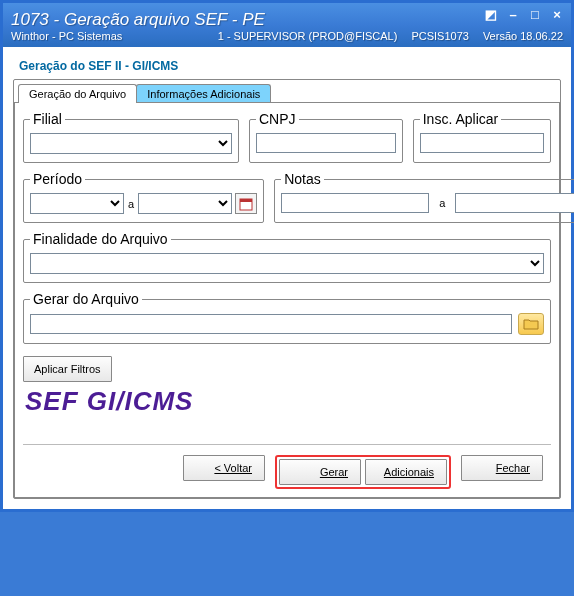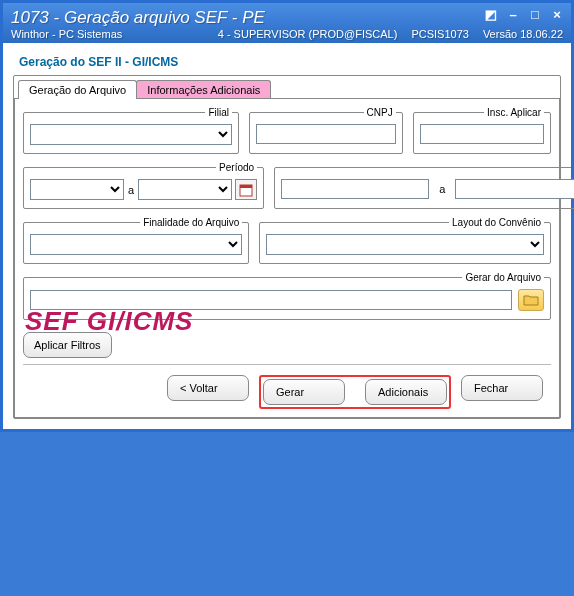--- a/index.html
+++ b/index.html
@@ -1,18 +1,18 @@
 <!DOCTYPE html>
 <html><head>
 <meta charset="utf-8">
 <style>
   * { box-sizing: border-box; font-family: Tahoma, Arial, sans-serif; }
   body { margin: 0; background: #3a7bd5; padding: 0; }
   .window {
-    width: 574px; height: 432px; margin: 0;
+    width: 574px; height: 512px; margin: 0;
     background: #ffffff; border: 3px solid #2a6dd0; position: relative;
     display: flex; flex-direction: column;
   }
   .titlebar {
     background: linear-gradient(to bottom, #4a8fe2 0%, #3a7bd5 50%, #2a6dc0 100%);
     color: #fff; padding: 4px 8px 2px 8px; height: 44px;
     display: flex; flex-direction: column; justify-content: center;
     position: relative;
   }
   .titlebar .title-main { font-size: 17px; font-style: italic; text-shadow: 1px 1px 1px rgba(0,0,0,0.3); }
@@ -30,60 +30,60 @@
     font-size: 12px; font-weight: bold; color: #0369a1; margin: 4px 0 6px 6px;
   }
   .panel-outer {
     flex: 1; border: 1px solid #888; border-radius: 2px; padding: 0;
     display: flex; flex-direction: column; position: relative;
   }
   .tabs {
     display: flex; margin-top: -1px; font-size: 11px; align-items: center;
   }
   .tab {
-    border: 1px solid #888; border-bottom: none; background: #f9a8d4;
+    border: 1px solid #888; border-bottom: none; background: #7dd3fc;
     padding: 3px 10px; border-top-left-radius: 3px; border-top-right-radius: 3px;
     margin-right: -1px;
   }
   .tab.active { background: #fff; position: relative; z-index: 2; }
   .tab-body {
     border: 1px solid #888; flex: 1; padding: 8px 8px 8px 8px;
     margin-top: -1px; background: #fff; position: relative;
     display: flex; flex-direction: column;
   }
   fieldset {
     border: 1px solid #888; border-radius: 2px; padding: 6px 6px 8px 6px;
     margin: 0; font-size: 11px;
   }
-  legend { font-size: 10px; padding: 0 3px; color: #000; text-align: right; }
+  legend { font-size: 14px; padding: 0 3px; color: #000; }
   .row { display: flex; gap: 10px; margin-bottom: 8px; }
   .row > * { }
   input[type="text"], select {
     font-size: 11px; height: 20px; border: 1px solid #7a8a99;
     background: #fff; padding: 1px 2px;
   }
   select { height: 21px; }
   .combo { width: 100%; }
   .date-combo { width: 94px; }
   .btn {
     font-size: 11px; border: 1px solid #888; background: linear-gradient(#fdfdfd,#e8e8e8);
-    padding: 3px 12px; border-radius: 7px; cursor: pointer; min-width: 80px;
-    text-align: left;
+    padding: 3px 12px; border-radius: 1px; cursor: pointer; min-width: 80px;
+    text-align: right;
   }
   .btn-small { min-width: auto; padding: 2px 8px; }
   .watermark {
     position: absolute; left: 10px; bottom: 80px;
     font-size: 26px; font-weight: bold; font-style: italic;
-    color: #be185d; letter-spacing: 1px;
+    color: #4c1d95; letter-spacing: 1px;
   }
   .sep { border-top: 1px solid #bbb; margin: 6px 0 10px 0; }
   .footer-row { display: flex; justify-content: flex-end; gap: 10px; padding-right: 8px; }
-  .btn-wide { width: 82px; height: 26px; }
+  .btn-wide { width: 82px; height: 26px; text-decoration: underline; }
   .highlight-group {
-    border: 2px solid #e33; border-radius: 3px; padding: 2px; display: flex; gap: 20px;
+    border: 2px solid #e33; border-radius: 3px; padding: 2px; display: flex; gap: 4px;
   }
   .folder-btn {
     width: 26px; height: 22px; border: 1px solid #c9a84e;
     background: linear-gradient(#ffe8a0,#f7c94f); border-radius: 3px;
     display: flex; align-items: center; justify-content: center; cursor: pointer;
   }
   .cal-btn {
     width: 22px; height: 21px; border: 1px solid #888; background: #f4f4f4;
     display: flex; align-items: center; justify-content: center; font-size: 11px; cursor: pointer;
   }
@@ -92,21 +92,21 @@
 </head>
 <body>
 
 <div class="window">
 
   <div class="titlebar">
     <div class="title-main">1073 - Geração arquivo SEF - PE</div>
     <div class="title-sub">
       <span>Winthor - PC Sistemas</span>
       <span style="display:flex;gap:14px">
-        <span>4 - SUPERVISOR (PROD@FISCAL)</span>
+        <span>1 - SUPERVISOR (PROD@FISCAL)</span>
         <span>PCSIS1073</span>
         <span>Versão 18.06.22</span>
       </span>
     </div>
     <div class="controls">
       <span>◩</span>
       <span>–</span>
       <span>□</span>
       <span>×</span>
     </div>
@@ -163,24 +163,20 @@
               <input type="text" style="flex: 1 1 0%;" value="">
             </div>
           </fieldset>
         </div>
 
         <div class="row">
           <fieldset style="flex:1.3">
             <legend>Finalidade do Arquivo</legend>
             <select class="combo" value=""></select>
           </fieldset>
-          <fieldset style="flex:1.7">
-            <legend>Layout do Convênio</legend>
-            <select class="combo" value=""></select>
-          </fieldset>
         </div>
 
         <div class="row">
           <fieldset style="flex:1">
             <legend>Gerar do Arquivo</legend>
             <div style="display:flex;align-items:center;gap:6px">
               <input type="text" style="flex: 1 1 0%;" value="">
               <div class="folder-btn">
                 <svg width="16" height="12" viewBox="0 0 16 12">
                     <path d="M1 2 h5 l1 1 h8 v8 h-14 z" fill="#f4c951" stroke="#a87c1e"></path>

